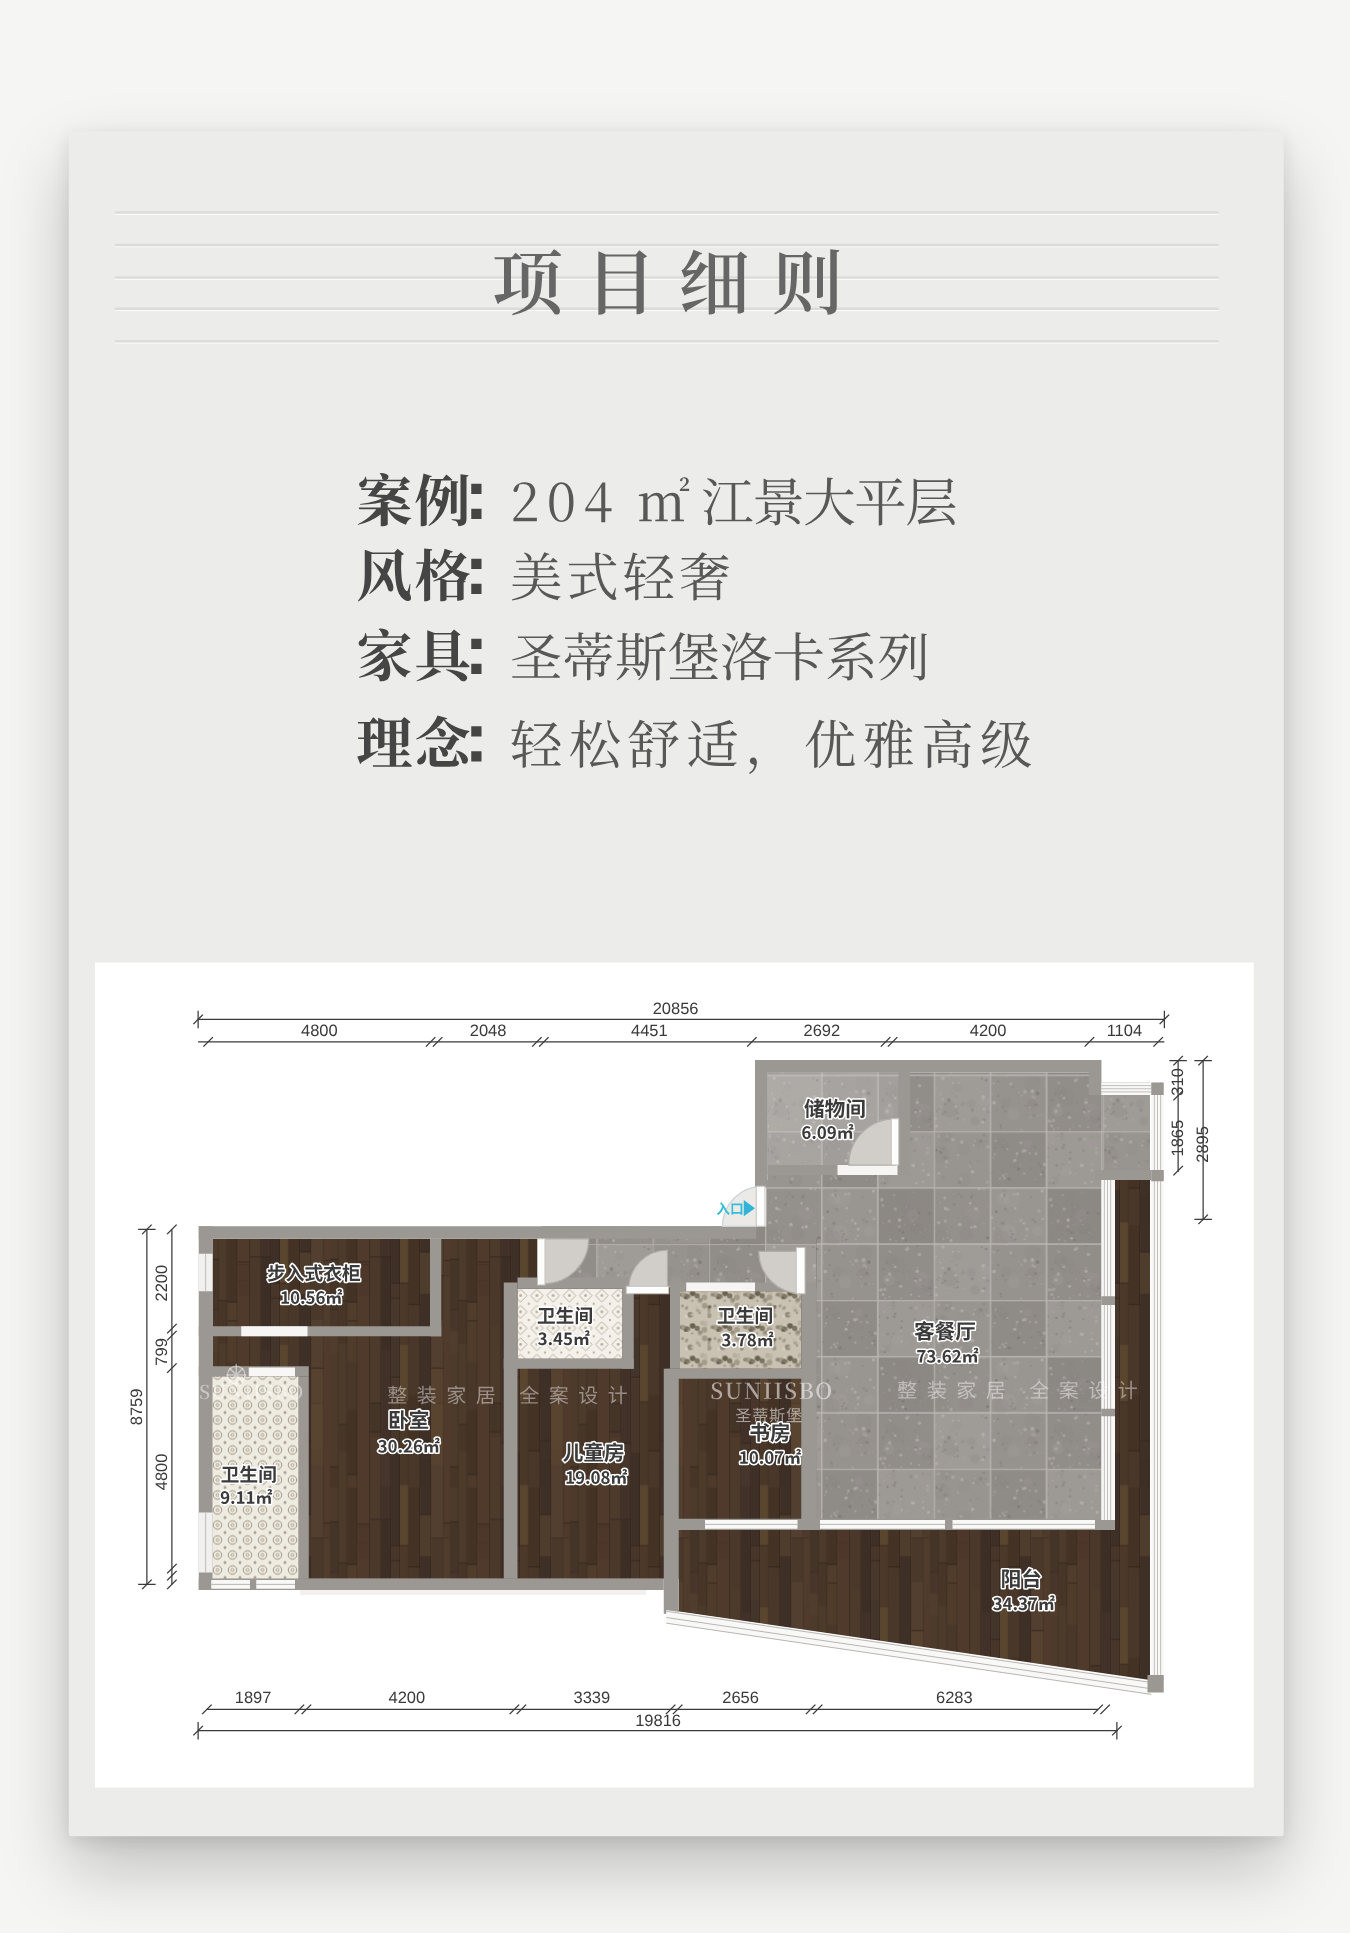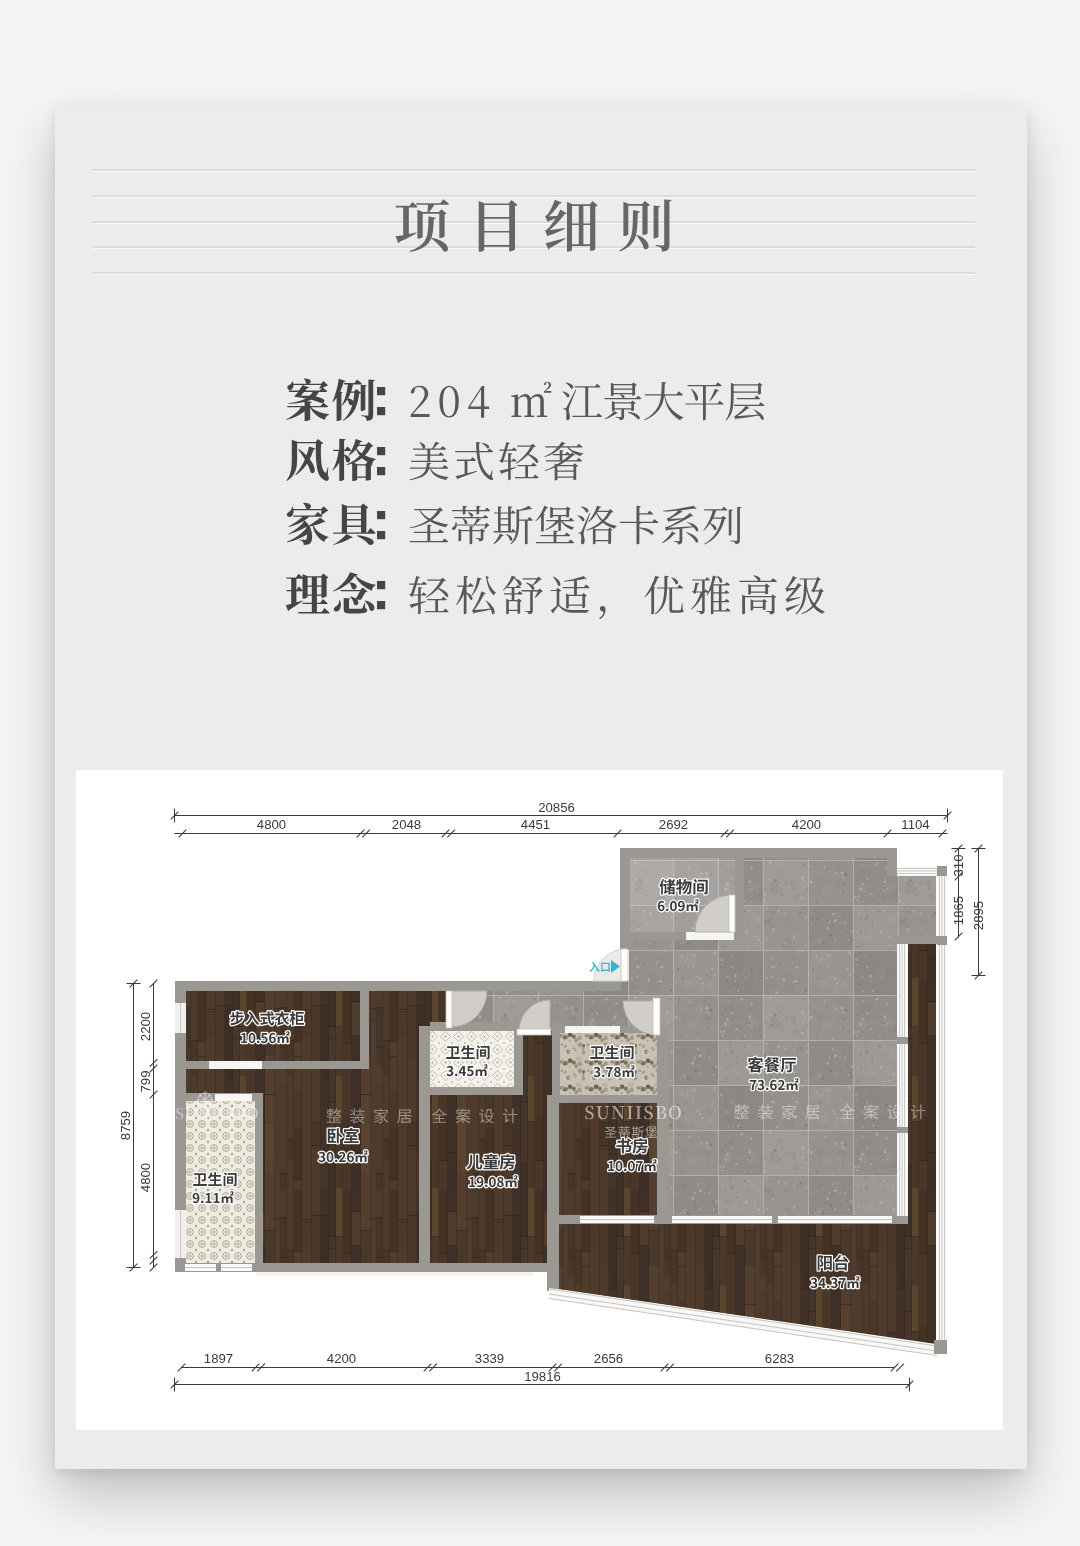--- a/index.html
+++ b/index.html
@@ -59,21 +59,21 @@
 
 <path transform="translate(408.0,611.0)" d="M37.1 -2.4Q37.1 -2.4 37.7 -1.9Q38.3 -1.4 39.2 -0.7Q40.0 -0.0 40.7 0.6Q40.5 1.3 39.6 1.3H17.1L16.8 0.1H35.2ZM29.2 -23.4Q32.5 -22.4 34.7 -21.3Q36.9 -20.1 38.2 -19.0Q39.4 -17.8 39.9 -16.8Q40.4 -15.8 40.3 -15.1Q40.2 -14.4 39.6 -14.2Q39.1 -13.9 38.2 -14.3Q37.3 -15.6 35.7 -17.2Q34.0 -18.8 32.2 -20.4Q30.3 -21.9 28.7 -23.0ZM32.7 -31.6 34.7 -33.3 37.8 -30.5Q37.5 -30.2 37.1 -30.1Q36.7 -30.0 35.9 -30.0Q34.1 -26.9 31.5 -23.8Q28.8 -20.8 25.4 -18.0Q22.0 -15.3 18.1 -13.2L17.6 -13.7Q19.9 -15.4 22.3 -17.5Q24.6 -19.6 26.7 -22.0Q28.8 -24.4 30.4 -26.8Q32.1 -29.3 33.2 -31.6ZM34.7 -31.6V-30.3H19.4L19.1 -31.6ZM30.0 -11.7V0.8L27.3 0.8V-11.7ZM35.2 -14.5Q35.2 -14.5 35.8 -14.0Q36.4 -13.5 37.2 -12.8Q38.1 -12.1 38.8 -11.5Q38.6 -10.8 37.6 -10.8H19.5L19.2 -12.0H33.3ZM12.7 2.3Q12.7 2.5 12.1 2.8Q11.5 3.2 10.5 3.2H10.1V-16.1H12.7ZM14.2 -23.4Q14.1 -23.0 13.8 -22.7Q13.5 -22.4 12.7 -22.3V-15.8Q12.7 -15.8 12.1 -15.8Q11.6 -15.8 10.9 -15.8H10.2V-23.9ZM1.5 -6.4Q3.0 -6.6 5.5 -7.2Q8.1 -7.7 11.3 -8.4Q14.5 -9.2 17.9 -10.0L18.0 -9.3Q15.7 -8.3 12.3 -6.9Q9.0 -5.5 4.4 -3.8Q4.2 -3.0 3.5 -2.8ZM15.5 -18.7Q15.5 -18.7 16.0 -18.3Q16.6 -17.9 17.3 -17.2Q18.0 -16.6 18.6 -16.1Q18.4 -15.4 17.5 -15.4H4.3L3.9 -16.6H13.9ZM15.7 -29.6Q15.7 -29.6 16.3 -29.2Q16.8 -28.8 17.6 -28.1Q18.4 -27.5 19.1 -26.9Q18.9 -26.2 18.0 -26.2H1.5L1.2 -27.4H13.9ZM12.1 -33.8Q12.0 -33.5 11.5 -33.2Q11.1 -32.9 10.2 -33.1L10.7 -33.8Q10.4 -32.5 9.9 -30.7Q9.4 -28.9 8.8 -26.9Q8.2 -24.8 7.5 -22.8Q6.8 -20.7 6.2 -18.8Q5.6 -16.9 5.0 -15.4H5.4L4.0 -14.0L1.1 -16.4Q1.6 -16.7 2.3 -17.0Q3.0 -17.3 3.6 -17.4L2.5 -15.9Q3.0 -17.2 3.6 -19.1Q4.3 -21.0 5.0 -23.2Q5.7 -25.3 6.3 -27.5Q6.9 -29.7 7.5 -31.7Q8.0 -33.6 8.3 -35.1Z M81.0 -33.8Q80.6 -33.5 80.2 -32.9Q79.8 -32.4 79.2 -31.9L79.2 -33.3Q79.8 -30.3 81.0 -27.4Q82.2 -24.6 84.0 -22.2Q85.7 -19.8 87.9 -18.4L87.8 -17.9Q87.3 -17.8 86.9 -17.4Q86.5 -17.1 86.2 -16.6Q85.9 -16.2 85.6 -15.7Q83.4 -17.8 81.8 -20.6Q80.3 -23.4 79.4 -26.9Q78.4 -30.5 77.8 -34.8L78.2 -35.0ZM77.8 -17.8Q77.6 -17.3 77.0 -17.1Q76.3 -16.9 75.4 -17.2L76.5 -17.6Q75.7 -15.8 74.4 -13.5Q73.2 -11.1 71.7 -8.7Q70.2 -6.3 68.7 -4.0Q67.1 -1.8 65.6 -0.0L65.4 -0.5H67.2Q67.1 0.9 66.6 1.7Q66.2 2.5 65.6 2.8L63.9 -1.1Q63.9 -1.1 64.4 -1.2Q64.8 -1.4 65.1 -1.6Q66.2 -3.1 67.4 -5.4Q68.7 -7.7 69.9 -10.3Q71.0 -12.9 72.0 -15.3Q72.9 -17.8 73.4 -19.7ZM64.9 -0.9Q66.6 -0.9 69.6 -1.2Q72.6 -1.4 76.4 -1.7Q80.2 -2.1 84.3 -2.4L84.4 -1.8Q81.3 -1.1 76.5 -0.1Q71.6 0.9 65.9 1.9ZM78.1 -10.6Q81.0 -8.6 82.8 -6.6Q84.5 -4.6 85.5 -2.9Q86.4 -1.2 86.6 0.2Q86.9 1.5 86.5 2.3Q86.2 3.1 85.6 3.3Q84.9 3.4 84.1 2.7Q83.9 1.2 83.2 -0.5Q82.5 -2.2 81.5 -4.0Q80.6 -5.7 79.5 -7.4Q78.5 -9.0 77.5 -10.4ZM73.7 -32.4Q73.6 -32.0 73.2 -31.7Q72.9 -31.5 72.2 -31.4Q71.0 -26.5 69.0 -22.4Q67.0 -18.3 64.3 -15.5L63.6 -15.9Q65.0 -18.1 66.1 -20.8Q67.3 -23.6 68.1 -26.8Q68.9 -30.0 69.4 -33.4ZM58.0 -18.9Q60.3 -18.0 61.7 -16.9Q63.1 -15.8 63.7 -14.8Q64.4 -13.7 64.5 -12.9Q64.7 -12.1 64.3 -11.5Q64.0 -11.0 63.5 -11.0Q62.9 -10.9 62.2 -11.4Q61.9 -12.5 61.1 -13.8Q60.3 -15.2 59.4 -16.4Q58.4 -17.7 57.5 -18.6ZM60.0 -34.7Q60.0 -34.2 59.7 -33.9Q59.4 -33.6 58.5 -33.5V2.2Q58.5 2.4 58.2 2.6Q57.9 2.9 57.4 3.1Q56.9 3.2 56.4 3.2H55.8V-35.1ZM58.2 -24.8Q57.1 -19.3 54.7 -14.5Q52.4 -9.7 48.7 -5.9L48.1 -6.4Q49.9 -9.1 51.3 -12.2Q52.7 -15.3 53.7 -18.7Q54.6 -22.0 55.2 -25.4H58.2ZM62.3 -28.0Q62.3 -28.0 62.7 -27.7Q63.0 -27.4 63.6 -26.9Q64.1 -26.5 64.7 -25.9Q65.2 -25.4 65.7 -24.9Q65.5 -24.2 64.6 -24.2H49.4L49.0 -25.4H60.5Z M106.4 -33.1Q105.2 -31.1 103.5 -28.7Q101.8 -26.3 99.7 -24.2Q97.6 -22.0 95.3 -20.4L94.8 -20.9Q96.2 -22.2 97.5 -24.0Q98.9 -25.8 100.1 -27.8Q101.3 -29.7 102.2 -31.6Q103.1 -33.5 103.7 -35.2L108.0 -33.9Q107.9 -33.6 107.6 -33.4Q107.2 -33.2 106.4 -33.1ZM106.4 -33.1Q109.1 -32.2 110.7 -31.1Q112.3 -30.1 112.9 -29.1Q113.6 -28.1 113.7 -27.2Q113.7 -26.4 113.3 -25.9Q112.9 -25.4 112.3 -25.4Q111.6 -25.3 111.0 -25.8Q110.5 -27.3 109.1 -29.3Q107.8 -31.3 105.7 -33.0ZM98.6 -24.1H108.1L109.7 -26.2Q109.7 -26.2 110.3 -25.8Q110.8 -25.4 111.5 -24.8Q112.3 -24.2 112.9 -23.6Q112.7 -22.9 111.8 -22.9H99.0ZM95.8 -17.8H109.6L111.4 -20.1Q111.4 -20.1 111.9 -19.6Q112.5 -19.1 113.2 -18.5Q114.0 -17.9 114.7 -17.3Q114.5 -16.6 113.6 -16.6H96.2ZM103.7 -24.1H106.4V-10.3H103.7ZM99.1 -1.2H111.0V0.1H99.1ZM109.5 -10.9H109.1L110.6 -12.5L113.9 -10.0Q113.7 -9.8 113.2 -9.6Q112.7 -9.3 112.2 -9.2V1.9Q112.2 2.0 111.8 2.2Q111.4 2.4 110.9 2.6Q110.4 2.8 109.9 2.8H109.5ZM98.2 -10.9V-12.2L101.0 -10.9H111.3V-9.7H100.8V2.3Q100.8 2.4 100.5 2.7Q100.1 2.9 99.6 3.0Q99.1 3.2 98.6 3.2H98.2ZM118.5 -28.5Q121.0 -27.9 122.6 -27.0Q124.2 -26.2 125.1 -25.2Q126.0 -24.3 126.3 -23.4Q126.6 -22.6 126.3 -22.0Q126.1 -21.4 125.6 -21.2Q125.0 -21.0 124.2 -21.4Q123.8 -22.6 122.7 -23.8Q121.7 -25.0 120.4 -26.2Q119.2 -27.3 118.0 -28.1ZM114.3 -32.8H130.0V-31.6H114.6ZM113.3 -20.9H131.9V-19.6H113.7ZM129.4 -32.8H128.9L130.7 -34.6L133.9 -31.6Q133.6 -31.4 133.2 -31.3Q132.8 -31.2 132.1 -31.2Q131.2 -30.1 129.8 -29.0Q128.4 -27.8 126.9 -26.7Q125.3 -25.6 123.9 -24.8L123.4 -25.2Q124.5 -26.2 125.6 -27.6Q126.8 -28.9 127.8 -30.4Q128.8 -31.8 129.4 -32.8ZM130.6 -20.9H130.1L131.9 -22.6L135.0 -19.6Q134.6 -19.2 133.4 -19.2Q132.7 -18.3 131.6 -17.3Q130.6 -16.2 129.5 -15.1Q128.3 -14.1 127.4 -13.3L126.8 -13.6Q127.4 -14.6 128.1 -15.9Q128.9 -17.3 129.5 -18.6Q130.2 -19.9 130.6 -20.9ZM122.2 -20.8H124.8V-0.6Q124.8 0.4 124.5 1.2Q124.2 2.0 123.4 2.5Q122.5 3.1 120.6 3.3Q120.6 2.7 120.4 2.2Q120.2 1.7 119.9 1.4Q119.4 1.1 118.6 0.8Q117.8 0.6 116.5 0.5V-0.2Q116.5 -0.2 117.1 -0.1Q117.7 -0.1 118.5 -0.0Q119.4 0.0 120.1 0.0Q120.9 0.1 121.2 0.1Q121.8 0.1 122.0 -0.1Q122.2 -0.3 122.2 -0.7Z M160.8 -3.5Q160.8 -3.4 160.5 -3.2Q160.2 -3.0 159.7 -2.8Q159.1 -2.6 158.6 -2.6H158.1V-16.2V-17.5L161.0 -16.2H176.1V-14.9H160.8ZM168.9 -15.6Q168.9 -15.6 168.3 -15.6Q167.6 -15.6 166.6 -15.6H166.1V-31.4L168.9 -31.8ZM174.0 -16.2 175.5 -17.9 179.0 -15.3Q178.7 -15.0 178.3 -14.8Q177.8 -14.6 177.1 -14.4V-3.8Q177.1 -3.7 176.7 -3.5Q176.4 -3.3 175.8 -3.1Q175.3 -2.9 174.8 -2.9H174.4V-16.2ZM178.8 -32.1Q178.5 -31.8 178.0 -31.8Q177.4 -31.8 176.7 -32.2Q174.1 -31.5 170.7 -30.9Q167.3 -30.4 163.5 -29.9Q159.8 -29.5 156.2 -29.3L156.0 -30.0Q158.6 -30.4 161.3 -31.0Q164.1 -31.6 166.7 -32.3Q169.4 -33.0 171.7 -33.7Q174.0 -34.5 175.6 -35.1ZM178.0 -26.6Q178.0 -26.6 178.3 -26.3Q178.7 -26.0 179.3 -25.5Q179.9 -25.0 180.6 -24.5Q181.2 -23.9 181.7 -23.4Q181.6 -22.7 180.6 -22.7H154.7L154.4 -24.0H175.9ZM176.0 -6.6V-5.3H159.6V-6.6ZM150.3 -6.4Q150.8 -6.4 151.1 -6.2Q151.4 -6.1 151.8 -5.8Q153.7 -3.7 155.9 -2.7Q158.2 -1.6 161.1 -1.2Q164.0 -0.9 167.8 -0.9Q171.4 -0.9 174.5 -0.9Q177.6 -0.9 181.2 -1.1V-0.5Q180.3 -0.3 179.8 0.3Q179.2 0.9 179.1 1.8Q177.2 1.8 175.2 1.8Q173.3 1.8 171.2 1.8Q169.2 1.8 167.0 1.8Q163.1 1.8 160.2 1.2Q157.4 0.7 155.3 -0.8Q153.1 -2.2 151.2 -4.6Q150.8 -5.1 150.5 -5.0Q150.2 -5.0 149.8 -4.6Q149.4 -3.9 148.6 -2.8Q147.8 -1.7 146.9 -0.5Q146.1 0.7 145.4 1.7Q145.6 1.9 145.5 2.2Q145.5 2.4 145.2 2.6L142.7 -0.5Q143.7 -1.2 144.8 -2.2Q145.9 -3.2 147.1 -4.1Q148.2 -5.1 149.1 -5.7Q149.9 -6.4 150.3 -6.4ZM145.4 -34.5Q147.8 -33.3 149.3 -32.0Q150.8 -30.7 151.5 -29.5Q152.3 -28.3 152.4 -27.3Q152.6 -26.4 152.3 -25.8Q151.9 -25.2 151.3 -25.0Q150.7 -24.9 150.0 -25.5Q149.6 -26.9 148.8 -28.5Q147.9 -30.0 146.9 -31.6Q145.8 -33.1 144.8 -34.2ZM151.3 -6.0 148.7 -4.7V-19.9H142.8L142.6 -21.1H148.1L149.7 -23.2L153.3 -20.2Q153.1 -20.0 152.6 -19.8Q152.1 -19.6 151.3 -19.4Z M195.5 0.9Q195.4 2.3 194.5 4.1Q193.6 5.8 191.3 7.1L191.9 8.2Q194.0 7.1 195.2 5.5Q196.4 3.9 197.0 2.1Q197.5 0.3 197.5 -1.2Q197.5 -2.9 196.8 -3.9Q196.0 -5.0 194.6 -5.0Q193.3 -5.0 192.6 -4.2Q191.9 -3.4 191.9 -2.4Q191.9 -1.4 192.4 -0.8Q192.9 -0.2 193.8 0.2Q194.6 0.6 195.5 0.9Z M264.1 -23.1Q264.1 -22.7 264.1 -22.3Q264.1 -21.9 264.1 -21.7V-1.7Q264.1 -1.1 264.3 -0.9Q264.6 -0.7 265.7 -0.7H268.8Q270.0 -0.7 270.8 -0.7Q271.6 -0.7 272.0 -0.8Q272.3 -0.8 272.4 -0.9Q272.6 -1.0 272.7 -1.3Q272.9 -1.7 273.1 -2.7Q273.3 -3.7 273.5 -5.1Q273.8 -6.5 274.0 -7.9H274.5L274.7 -1.1Q275.3 -0.8 275.6 -0.6Q275.8 -0.3 275.8 0.1Q275.8 0.7 275.2 1.1Q274.7 1.5 273.2 1.6Q271.7 1.8 268.8 1.8H265.1Q263.6 1.8 262.8 1.5Q262.0 1.3 261.7 0.6Q261.4 0.0 261.4 -1.0V-23.1ZM251.6 -33.7Q251.4 -33.3 251.0 -33.1Q250.7 -32.9 249.9 -32.9Q248.4 -28.9 246.3 -25.4Q244.3 -21.8 241.9 -18.8Q239.6 -15.9 237.0 -13.7L236.4 -14.1Q238.5 -16.6 240.5 -19.9Q242.6 -23.3 244.3 -27.2Q246.1 -31.1 247.3 -35.2ZM247.4 -23.4Q247.2 -23.1 246.9 -22.9Q246.6 -22.7 246.1 -22.6V2.3Q246.1 2.4 245.7 2.6Q245.4 2.9 244.9 3.0Q244.4 3.2 243.9 3.2H243.3V-22.8L244.6 -24.5ZM260.8 -34.7Q260.7 -34.3 260.4 -34.0Q260.1 -33.7 259.3 -33.6Q259.3 -28.6 259.2 -24.1Q259.1 -19.6 258.6 -15.7Q258.2 -11.7 257.0 -8.2Q255.7 -4.8 253.5 -1.9Q251.2 1.0 247.5 3.4L246.9 2.7Q250.0 0.2 251.9 -2.8Q253.8 -5.8 254.7 -9.3Q255.7 -12.8 256.0 -16.9Q256.4 -20.9 256.4 -25.5Q256.4 -30.1 256.4 -35.2ZM263.5 -33.8Q265.8 -33.1 267.2 -32.2Q268.6 -31.3 269.3 -30.4Q270.0 -29.4 270.1 -28.6Q270.2 -27.8 269.8 -27.3Q269.5 -26.8 269.0 -26.7Q268.4 -26.6 267.7 -27.0Q267.4 -28.1 266.6 -29.3Q265.9 -30.5 264.9 -31.6Q263.9 -32.7 263.1 -33.5ZM271.4 -26.3Q271.4 -26.3 271.8 -26.0Q272.2 -25.7 272.8 -25.2Q273.4 -24.7 274.1 -24.1Q274.7 -23.6 275.3 -23.1Q275.1 -22.4 274.1 -22.4H249.0L248.7 -23.6H269.3Z M291.4 -27.4Q291.2 -27.0 290.8 -26.8Q290.4 -26.5 289.4 -26.7L289.9 -27.4Q289.7 -26.3 289.4 -24.7Q289.0 -23.0 288.6 -21.3Q288.2 -19.6 287.9 -18.4H288.3L286.9 -17.0L284.1 -19.3Q284.5 -19.6 285.2 -19.9Q285.9 -20.2 286.5 -20.3L285.5 -18.8Q285.7 -19.7 286.0 -21.0Q286.3 -22.2 286.7 -23.7Q287.0 -25.1 287.2 -26.4Q287.5 -27.7 287.6 -28.6ZM298.9 -33.8Q298.9 -33.8 299.5 -33.4Q300.0 -32.9 300.7 -32.3Q301.5 -31.6 302.1 -31.0Q301.9 -30.4 301.0 -30.4H284.3L284.0 -31.6H297.2ZM295.8 -18.8Q294.1 -13.7 291.0 -9.3Q288.0 -5.0 283.8 -1.6L283.2 -2.2Q285.5 -4.5 287.4 -7.3Q289.2 -10.1 290.6 -13.2Q292.1 -16.3 293.0 -19.4H295.8ZM296.7 -0.7Q296.7 0.3 296.4 1.2Q296.2 2.1 295.3 2.6Q294.4 3.2 292.5 3.4Q292.5 2.8 292.3 2.3Q292.1 1.7 291.7 1.4Q291.2 1.0 290.4 0.8Q289.6 0.5 288.2 0.3V-0.3Q288.2 -0.3 288.8 -0.2Q289.4 -0.2 290.3 -0.1Q291.2 -0.0 292.0 0.0Q292.8 0.1 293.1 0.1Q293.7 0.1 293.9 -0.1Q294.1 -0.4 294.1 -0.9V-31.5H296.7ZM297.6 -21.7Q297.6 -21.7 298.2 -21.2Q298.7 -20.8 299.4 -20.2Q300.1 -19.6 300.6 -19.0Q300.5 -18.4 299.6 -18.4H287.1V-19.6H296.1ZM309.2 -35.3Q311.1 -34.5 312.2 -33.5Q313.3 -32.6 313.8 -31.6Q314.2 -30.7 314.2 -29.9Q314.2 -29.1 313.8 -28.7Q313.4 -28.2 312.8 -28.2Q312.2 -28.1 311.6 -28.7Q311.6 -29.8 311.2 -30.9Q310.7 -32.1 310.1 -33.1Q309.4 -34.2 308.7 -35.0ZM309.2 -34.1Q309.1 -33.7 308.7 -33.6Q308.4 -33.4 307.6 -33.4Q306.9 -30.8 305.7 -27.6Q304.5 -24.4 302.9 -21.2Q301.2 -18.0 299.0 -15.4L298.5 -15.8Q299.7 -18.0 300.7 -20.5Q301.7 -23.0 302.5 -25.6Q303.3 -28.3 303.9 -30.8Q304.4 -33.3 304.8 -35.4ZM305.4 2.4Q305.4 2.6 304.8 2.9Q304.2 3.3 303.3 3.3H302.9V-25.4L304.0 -27.6L305.9 -26.8H305.4ZM313.5 -26.6V0.2H310.9V-26.6ZM319.3 -3.0Q319.3 -3.0 319.8 -2.6Q320.4 -2.1 321.1 -1.5Q321.9 -0.8 322.5 -0.2Q322.3 0.4 321.4 0.4H304.1V-0.8H317.6ZM318.4 -12.2Q318.4 -12.2 318.9 -11.8Q319.4 -11.3 320.1 -10.7Q320.8 -10.1 321.4 -9.5Q321.3 -8.8 320.3 -8.8H304.4V-10.1H316.7ZM318.2 -20.8Q318.2 -20.8 318.7 -20.4Q319.2 -20.0 319.9 -19.4Q320.6 -18.7 321.2 -18.2Q321.0 -17.5 320.1 -17.5H304.2V-18.7H316.5ZM318.7 -29.0Q318.7 -29.0 319.3 -28.6Q319.8 -28.1 320.6 -27.5Q321.3 -26.9 321.9 -26.3Q321.7 -25.6 320.8 -25.6H304.0V-26.8H317.0Z M345.8 -35.7Q348.0 -35.4 349.4 -34.8Q350.8 -34.2 351.5 -33.4Q352.2 -32.6 352.3 -31.9Q352.5 -31.1 352.2 -30.6Q351.9 -30.1 351.3 -30.0Q350.7 -29.8 350.0 -30.2Q349.7 -31.1 348.9 -32.1Q348.2 -33.0 347.2 -33.9Q346.3 -34.7 345.4 -35.3ZM356.2 -4.2V-3.0H343.8V-4.2ZM354.5 -10.4 356.0 -11.9 359.1 -9.5Q359.0 -9.3 358.5 -9.1Q358.1 -8.9 357.5 -8.8V-1.9Q357.5 -1.7 357.2 -1.5Q356.8 -1.3 356.3 -1.1Q355.8 -1.0 355.3 -1.0H354.9V-10.4ZM345.2 -1.3Q345.2 -1.1 344.9 -0.9Q344.5 -0.7 344.0 -0.6Q343.5 -0.4 343.0 -0.4H342.6V-10.4V-11.7L345.4 -10.4H356.6V-9.2H345.2ZM358.9 -19.6V-18.3H341.5V-19.6ZM356.9 -25.7 358.4 -27.4 361.9 -24.8Q361.7 -24.6 361.2 -24.3Q360.7 -24.1 360.1 -24.0V-17.6Q360.1 -17.4 359.7 -17.2Q359.3 -17.1 358.8 -16.9Q358.2 -16.7 357.8 -16.7H357.3V-25.7ZM343.0 -17.3Q343.0 -17.2 342.7 -17.0Q342.3 -16.8 341.8 -16.6Q341.3 -16.4 340.7 -16.4H340.3V-25.7V-27.0L343.2 -25.7H358.8V-24.5H343.0ZM337.0 2.3Q337.0 2.5 336.6 2.7Q336.3 2.9 335.8 3.1Q335.3 3.3 334.7 3.3H334.2V-14.9V-16.3L337.3 -14.9H365.0V-13.7H337.0ZM363.4 -14.9 364.8 -16.6 368.3 -14.0Q368.2 -13.7 367.7 -13.5Q367.2 -13.3 366.5 -13.2V-0.5Q366.5 0.6 366.3 1.4Q366.0 2.2 365.1 2.7Q364.2 3.2 362.2 3.4Q362.2 2.7 362.0 2.2Q361.8 1.7 361.4 1.4Q360.9 1.1 360.1 0.9Q359.3 0.6 357.9 0.4V-0.2Q357.9 -0.2 358.5 -0.1Q359.2 -0.1 360.1 -0.0Q360.9 -0.0 361.7 0.0Q362.5 0.1 362.8 0.1Q363.4 0.1 363.6 -0.1Q363.8 -0.3 363.8 -0.7V-14.9ZM365.0 -32.8Q365.0 -32.8 365.3 -32.5Q365.7 -32.2 366.4 -31.7Q367.0 -31.3 367.7 -30.7Q368.4 -30.1 368.9 -29.6Q368.8 -28.9 367.8 -28.9H331.7L331.3 -30.2H362.8Z M411.4 -31.5Q411.0 -30.4 410.4 -28.9Q409.7 -27.3 409.0 -25.6Q408.3 -23.9 407.6 -22.3Q406.8 -20.7 406.3 -19.5H406.6L405.5 -18.4L402.8 -20.5Q403.2 -20.8 403.8 -21.0Q404.4 -21.3 404.9 -21.4L403.8 -20.2Q404.3 -21.2 405.1 -22.9Q405.8 -24.5 406.5 -26.3Q407.2 -28.1 407.9 -29.8Q408.5 -31.5 408.9 -32.6ZM408.4 -32.6 409.8 -34.2 412.9 -31.6Q412.6 -31.3 412.0 -31.1Q411.5 -31.0 410.8 -30.9Q410.0 -30.9 409.3 -30.9L408.9 -32.6ZM398.8 -31.9Q398.8 -27.6 398.7 -23.5Q398.5 -19.5 398.1 -15.7Q397.6 -12.0 396.5 -8.6Q395.4 -5.2 393.4 -2.2Q391.4 0.8 388.3 3.4L387.6 2.7Q390.9 -0.7 392.6 -4.6Q394.4 -8.5 395.1 -12.9Q395.8 -17.3 395.9 -22.0Q396.1 -26.8 396.1 -31.9ZM398.4 -27.3Q399.2 -22.5 400.5 -18.1Q401.9 -13.7 404.2 -10.0Q406.4 -6.4 409.5 -3.7Q412.6 -1.0 416.8 0.4L416.7 0.9Q416.0 1.0 415.4 1.6Q414.7 2.2 414.4 3.1Q409.0 0.6 405.6 -3.6Q402.1 -7.8 400.3 -13.8Q398.5 -19.7 397.6 -27.1ZM411.1 -20.7 412.8 -22.4 415.8 -19.7Q415.6 -19.4 415.2 -19.3Q414.9 -19.2 414.1 -19.1Q412.8 -14.2 410.3 -9.9Q407.9 -5.6 403.9 -2.2Q399.9 1.1 393.8 3.3L393.4 2.6Q398.7 0.2 402.4 -3.3Q406.0 -6.8 408.3 -11.2Q410.5 -15.6 411.5 -20.7ZM412.9 -20.7V-19.5H405.4L405.0 -20.7ZM410.1 -32.6V-31.4H391.7L391.4 -32.6ZM393.8 -25.5Q393.6 -25.2 392.9 -25.0Q392.3 -24.9 391.4 -25.4L392.5 -25.6Q391.6 -24.1 390.1 -22.2Q388.6 -20.3 386.8 -18.3Q385.0 -16.4 383.0 -14.5Q381.1 -12.6 379.3 -11.2L379.2 -11.6H380.9Q380.7 -10.2 380.2 -9.4Q379.7 -8.6 379.1 -8.4L377.6 -12.2Q377.6 -12.2 378.1 -12.3Q378.6 -12.4 378.8 -12.6Q380.3 -13.9 381.9 -15.8Q383.6 -17.7 385.1 -19.9Q386.7 -22.1 388.0 -24.2Q389.2 -26.3 390.0 -27.9ZM389.0 -33.2Q388.9 -32.8 388.3 -32.6Q387.7 -32.3 386.6 -32.7L387.8 -33.0Q387.1 -31.8 386.1 -30.3Q385.1 -28.9 383.9 -27.4Q382.7 -25.8 381.4 -24.4Q380.2 -23.0 379.0 -21.9L378.9 -22.4H380.6Q380.4 -21.0 379.9 -20.2Q379.4 -19.4 378.8 -19.1L377.3 -22.9Q377.3 -22.9 377.8 -23.0Q378.2 -23.1 378.4 -23.3Q379.3 -24.2 380.3 -25.7Q381.3 -27.2 382.2 -28.9Q383.1 -30.6 383.8 -32.2Q384.5 -33.8 384.9 -35.0ZM377.5 -2.9Q378.8 -3.2 381.1 -3.8Q383.3 -4.5 386.0 -5.3Q388.8 -6.2 391.6 -7.1L391.8 -6.6Q389.8 -5.4 386.9 -3.8Q384.0 -2.2 380.2 -0.3Q380.2 0.1 379.9 0.4Q379.7 0.6 379.4 0.8ZM378.1 -12.1Q379.4 -12.2 381.6 -12.5Q383.7 -12.7 386.5 -13.1Q389.2 -13.5 392.1 -13.9L392.2 -13.3Q390.2 -12.6 386.8 -11.4Q383.4 -10.3 379.4 -9.1ZM377.9 -22.7Q378.9 -22.7 380.6 -22.7Q382.2 -22.8 384.3 -22.9Q386.4 -23.0 388.5 -23.2L388.5 -22.5Q387.6 -22.2 386.1 -21.7Q384.6 -21.2 382.8 -20.7Q380.9 -20.2 379.0 -19.7Z" fill="#585858"></path>
 
 <path transform="translate(510.0,417.0)" d="M1.4 0.0V-1.3L5.4 -1.7H7.1L11.4 -1.3V0.0ZM4.5 0.0Q4.5 -1.1 4.5 -2.9Q4.6 -4.6 4.6 -6.5Q4.6 -8.4 4.6 -9.8V-12.5Q4.6 -14.7 4.6 -16.6Q4.6 -18.4 4.5 -20.1L1.1 -20.2V-21.3L7.4 -22.6L7.9 -22.3L8.1 -17.7V-9.8Q8.1 -8.4 8.1 -6.5Q8.1 -4.6 8.1 -2.9Q8.1 -1.1 8.2 0.0ZM14.2 0.0V-1.3L18.3 -1.7H20.2L24.2 -1.3V0.0ZM17.4 0.0Q17.4 -1.1 17.4 -2.9Q17.5 -4.6 17.5 -6.5Q17.5 -8.4 17.5 -9.8V-15.6Q17.5 -18.3 16.5 -19.5Q15.6 -20.6 13.9 -20.6Q12.3 -20.6 10.5 -19.4Q8.8 -18.3 7.4 -16.4L7.2 -17.3Q8.8 -20.0 11.0 -21.4Q13.1 -22.9 15.3 -22.9Q17.9 -22.9 19.4 -21.2Q20.9 -19.6 20.9 -15.9V-9.8Q20.9 -8.4 20.9 -6.5Q21.0 -4.6 21.0 -2.9Q21.0 -1.1 21.0 0.0ZM27.0 0.0V-1.3L31.1 -1.7H32.9L37.2 -1.3V0.0ZM30.2 0.0Q30.2 -1.1 30.3 -2.9Q30.3 -4.6 30.3 -6.5Q30.3 -8.4 30.3 -9.8V-15.4Q30.3 -18.3 29.4 -19.4Q28.4 -20.6 26.8 -20.6Q25.2 -20.6 23.4 -19.6Q21.7 -18.5 20.2 -16.7L19.8 -17.7Q21.1 -19.5 22.4 -20.7Q23.8 -21.8 25.2 -22.4Q26.5 -22.9 28.1 -22.9Q30.7 -22.9 32.3 -21.2Q33.8 -19.5 33.8 -15.6V-9.8Q33.8 -8.4 33.8 -6.5Q33.8 -4.6 33.9 -2.9Q33.9 -1.1 33.9 0.0ZM33.9 -24.2V-25.5Q36.1 -27.5 37.2 -28.7Q38.2 -29.9 38.6 -30.7Q38.9 -31.5 38.9 -32.2Q38.9 -33.3 38.4 -33.8Q37.9 -34.4 37.0 -34.4Q36.5 -34.4 36.1 -34.3Q35.7 -34.3 35.2 -34.0L36.3 -34.7Q36.1 -33.5 35.9 -32.9Q35.7 -32.4 35.5 -32.2Q35.2 -32.0 34.8 -32.0Q34.2 -32.0 33.9 -32.6Q34.1 -33.9 35.1 -34.5Q36.1 -35.2 37.5 -35.2Q39.2 -35.2 40.1 -34.3Q41.0 -33.5 41.0 -32.3Q41.0 -31.5 40.5 -30.6Q40.1 -29.8 38.8 -28.6Q37.5 -27.5 35.0 -25.7L34.9 -26.1H41.3V-24.2Z" fill="#585858"></path>
 
 <path transform="translate(561.0,417.0)" d="M13.6 -30.7H33.9L35.9 -33.2Q35.9 -33.2 36.2 -32.9Q36.6 -32.6 37.2 -32.2Q37.8 -31.7 38.4 -31.2Q39.0 -30.6 39.5 -30.1Q39.4 -29.4 38.4 -29.4H14.0ZM11.3 -1.2H35.4L37.4 -3.8Q37.4 -3.8 37.8 -3.5Q38.1 -3.2 38.7 -2.7Q39.3 -2.2 40.0 -1.7Q40.6 -1.1 41.1 -0.6Q41.0 0.0 40.0 0.0H11.6ZM24.3 -30.6H27.2V-0.1H24.3ZM5.0 -34.5Q7.4 -34.1 8.9 -33.5Q10.4 -32.8 11.2 -31.9Q12.0 -31.1 12.2 -30.3Q12.4 -29.5 12.1 -28.9Q11.8 -28.4 11.2 -28.2Q10.6 -28.1 9.8 -28.5Q9.5 -29.5 8.6 -30.5Q7.7 -31.6 6.7 -32.5Q5.6 -33.5 4.6 -34.1ZM1.6 -25.4Q3.9 -25.2 5.3 -24.6Q6.8 -24.0 7.5 -23.2Q8.2 -22.4 8.4 -21.7Q8.6 -20.9 8.3 -20.4Q8.0 -19.8 7.4 -19.7Q6.8 -19.5 6.0 -19.9Q5.7 -20.9 4.9 -21.8Q4.1 -22.8 3.2 -23.6Q2.2 -24.5 1.3 -25.0ZM4.3 -8.7Q4.7 -8.7 4.9 -8.8Q5.1 -8.9 5.4 -9.5Q5.6 -9.9 5.9 -10.4Q6.1 -10.8 6.6 -11.7Q7.1 -12.6 8.0 -14.4Q8.9 -16.3 10.5 -19.4Q12.1 -22.5 14.6 -27.5L15.3 -27.2Q14.7 -25.7 13.9 -23.7Q13.1 -21.8 12.2 -19.7Q11.3 -17.6 10.6 -15.8Q9.8 -13.9 9.3 -12.5Q8.7 -11.1 8.5 -10.5Q8.2 -9.6 8.0 -8.6Q7.8 -7.7 7.8 -6.9Q7.8 -6.2 8.0 -5.5Q8.1 -4.8 8.4 -3.9Q8.6 -3.1 8.7 -2.1Q8.9 -1.0 8.9 0.2Q8.8 1.6 8.2 2.4Q7.5 3.2 6.5 3.2Q5.9 3.2 5.5 2.6Q5.2 2.0 5.1 1.0Q5.4 -1.1 5.4 -2.9Q5.4 -4.6 5.2 -5.7Q4.9 -6.9 4.5 -7.2Q4.0 -7.5 3.5 -7.6Q3.0 -7.7 2.3 -7.7V-8.7Q2.3 -8.7 2.7 -8.7Q3.1 -8.7 3.6 -8.7Q4.1 -8.7 4.3 -8.7Z M59.1 -22.6Q60.7 -22.6 61.7 -22.3Q62.6 -21.9 63.1 -21.4Q63.5 -20.9 63.5 -20.4Q63.5 -19.9 63.3 -19.5Q63.0 -19.1 62.5 -19.0Q62.0 -18.9 61.3 -19.2Q61.1 -20.1 60.3 -20.9Q59.6 -21.8 58.7 -22.2ZM67.1 -5.2Q70.7 -4.7 73.0 -3.9Q75.4 -3.1 76.7 -2.1Q78.0 -1.2 78.5 -0.3Q78.9 0.6 78.8 1.3Q78.6 2.0 78.0 2.2Q77.5 2.5 76.6 2.1Q75.9 1.2 74.6 -0.0Q73.2 -1.2 71.2 -2.4Q69.3 -3.6 66.9 -4.5ZM56.9 -4.0Q56.7 -3.7 56.4 -3.6Q56.1 -3.5 55.4 -3.6Q54.2 -2.5 52.3 -1.4Q50.4 -0.3 48.3 0.7Q46.1 1.6 43.8 2.3L43.5 1.7Q45.3 0.8 47.2 -0.5Q49.1 -1.8 50.7 -3.2Q52.3 -4.6 53.3 -5.9ZM63.1 -0.6Q63.1 0.4 62.8 1.2Q62.6 2.0 61.7 2.6Q60.8 3.1 58.9 3.3Q58.9 2.7 58.7 2.2Q58.5 1.7 58.1 1.4Q57.7 1.0 56.9 0.8Q56.1 0.6 54.8 0.4V-0.2Q54.8 -0.2 55.4 -0.2Q56.0 -0.1 56.8 -0.1Q57.7 -0.0 58.4 0.0Q59.2 0.0 59.5 0.0Q60.0 0.0 60.2 -0.1Q60.4 -0.3 60.4 -0.7V-8.6H63.1ZM76.9 -21.3Q76.9 -21.3 77.2 -21.1Q77.6 -20.8 78.2 -20.4Q78.7 -19.9 79.3 -19.4Q79.9 -18.9 80.4 -18.4Q80.3 -17.7 79.3 -17.7H43.6L43.3 -19.0H75.0ZM53.6 -6.5Q53.6 -6.4 53.3 -6.2Q52.9 -6.0 52.4 -5.8Q51.9 -5.6 51.3 -5.6H50.9V-14.7V-16.1L53.9 -14.7H71.9V-13.5H53.6ZM69.8 -14.7 71.4 -16.4 74.8 -13.8Q74.6 -13.6 74.1 -13.3Q73.6 -13.1 73.0 -13.0V-6.8Q73.0 -6.6 72.6 -6.4Q72.2 -6.2 71.7 -6.1Q71.2 -5.9 70.7 -5.9H70.3V-14.7ZM71.4 -8.7V-7.4H52.1V-8.7ZM52.6 -21.8Q52.6 -21.6 52.3 -21.4Q51.9 -21.2 51.4 -21.0Q50.9 -20.9 50.3 -20.9H49.9V-32.9V-34.3L52.9 -32.9H73.0V-31.7H52.6ZM70.9 -32.9 72.4 -34.6 75.9 -32.0Q75.7 -31.8 75.2 -31.5Q74.7 -31.3 74.1 -31.2V-22.2Q74.1 -22.0 73.7 -21.8Q73.3 -21.6 72.7 -21.5Q72.2 -21.3 71.7 -21.3H71.3V-32.9ZM72.6 -24.1V-22.8H51.3V-24.1ZM72.6 -28.5V-27.3H51.3V-28.5Z M117.7 -25.7Q117.7 -25.7 118.1 -25.4Q118.5 -25.1 119.2 -24.5Q119.8 -24.0 120.6 -23.4Q121.3 -22.8 121.9 -22.2Q121.8 -21.9 121.5 -21.8Q121.2 -21.6 120.8 -21.6H84.0L83.7 -22.8H115.4ZM105.3 -34.6Q105.2 -34.2 104.9 -33.8Q104.5 -33.5 103.8 -33.4Q103.7 -29.8 103.5 -26.3Q103.4 -22.8 102.9 -19.4Q102.4 -16.0 101.2 -12.9Q99.9 -9.8 97.8 -6.9Q95.6 -4.0 92.2 -1.5Q88.8 1.1 83.7 3.3L83.2 2.6Q88.6 -0.3 91.9 -3.6Q95.3 -6.9 97.1 -10.5Q98.9 -14.1 99.6 -18.1Q100.4 -22.1 100.5 -26.3Q100.7 -30.6 100.7 -35.1ZM103.8 -22.6Q104.3 -19.5 105.4 -16.3Q106.6 -13.2 108.7 -10.2Q110.9 -7.1 114.2 -4.4Q117.5 -1.7 122.4 0.5L122.3 1.0Q121.2 1.1 120.4 1.6Q119.7 2.1 119.4 3.4Q114.8 0.9 111.9 -2.2Q108.9 -5.4 107.1 -8.8Q105.3 -12.2 104.4 -15.7Q103.4 -19.2 103.0 -22.4Z M130.6 -28.2Q133.0 -26.4 134.4 -24.8Q135.8 -23.1 136.4 -21.6Q137.1 -20.1 137.1 -18.9Q137.1 -17.8 136.8 -17.1Q136.4 -16.4 135.7 -16.3Q135.1 -16.2 134.3 -16.9Q134.2 -18.7 133.5 -20.6Q132.9 -22.6 131.9 -24.5Q131.0 -26.4 130.1 -27.9ZM124.2 -13.6H156.5L158.7 -16.3Q158.7 -16.3 159.1 -16.0Q159.5 -15.6 160.1 -15.2Q160.7 -14.7 161.4 -14.1Q162.1 -13.5 162.6 -13.0Q162.5 -12.4 161.5 -12.4H124.5ZM126.4 -32.0H154.6L156.8 -34.7Q156.8 -34.7 157.2 -34.3Q157.6 -34.0 158.2 -33.6Q158.9 -33.1 159.5 -32.5Q160.2 -32.0 160.8 -31.4Q160.6 -30.8 159.7 -30.8H126.7ZM142.0 -31.9H144.8V2.4Q144.8 2.5 144.5 2.7Q144.2 2.9 143.7 3.1Q143.2 3.3 142.4 3.3H142.0ZM153.9 -28.2 158.1 -26.5Q158.0 -26.2 157.6 -26.0Q157.2 -25.8 156.5 -25.9Q155.0 -23.1 153.0 -20.4Q151.1 -17.8 149.1 -15.9L148.5 -16.3Q149.4 -17.8 150.3 -19.7Q151.3 -21.7 152.2 -23.9Q153.1 -26.1 153.9 -28.2Z M188.6 -9.1Q188.4 -8.8 187.8 -8.6Q187.2 -8.5 186.2 -8.9L187.4 -9.1Q186.5 -8.1 185.0 -6.9Q183.5 -5.7 181.8 -4.4Q180.1 -3.2 178.2 -2.0Q176.4 -0.9 174.7 0.0L174.7 -0.4H176.1Q176.0 0.9 175.5 1.7Q175.0 2.4 174.5 2.6L173.1 -1.0Q173.1 -1.0 173.5 -1.1Q174.0 -1.2 174.2 -1.3Q175.7 -2.1 177.2 -3.3Q178.8 -4.6 180.2 -6.0Q181.7 -7.5 182.9 -8.9Q184.1 -10.3 184.8 -11.3ZM173.9 -0.9Q175.6 -1.0 178.2 -1.1Q180.9 -1.2 184.3 -1.4Q187.7 -1.7 191.6 -1.9Q195.4 -2.2 199.5 -2.5L199.6 -1.7Q195.4 -1.1 189.0 -0.1Q182.6 0.8 174.8 1.7ZM192.6 -7.8Q195.8 -6.4 197.8 -5.0Q199.8 -3.6 201.0 -2.2Q202.1 -0.9 202.5 0.2Q202.9 1.3 202.7 2.0Q202.5 2.7 201.9 2.9Q201.3 3.0 200.4 2.6Q200.0 1.4 199.0 0.0Q198.1 -1.3 196.9 -2.6Q195.7 -4.0 194.5 -5.2Q193.3 -6.4 192.2 -7.4ZM199.7 -14.7Q199.7 -14.7 200.1 -14.4Q200.4 -14.1 201.0 -13.7Q201.6 -13.2 202.3 -12.7Q202.9 -12.1 203.4 -11.6Q203.3 -10.9 202.3 -10.9H173.2L172.9 -12.2H197.7ZM195.4 -21.6Q195.4 -21.6 195.7 -21.3Q196.1 -21.0 196.7 -20.5Q197.3 -20.1 197.9 -19.5Q198.5 -19.0 199.1 -18.5Q199.0 -18.1 198.7 -18.0Q198.4 -17.8 197.9 -17.8H176.0L175.6 -19.0H193.4ZM169.9 -33.2V-34.2L173.1 -32.8H172.6V-19.8Q172.6 -16.9 172.4 -13.8Q172.2 -10.7 171.5 -7.6Q170.8 -4.5 169.3 -1.7Q167.8 1.1 165.3 3.4L164.7 3.0Q167.0 -0.2 168.1 -3.9Q169.2 -7.6 169.5 -11.6Q169.9 -15.7 169.9 -19.7V-32.8ZM196.7 -32.8 198.3 -34.5 201.7 -31.8Q201.5 -31.6 201.0 -31.4Q200.5 -31.2 199.9 -31.0V-23.3Q199.9 -23.2 199.5 -23.0Q199.1 -22.8 198.6 -22.7Q198.0 -22.5 197.6 -22.5H197.1V-32.8ZM198.3 -25.4V-24.2H171.4V-25.4ZM198.5 -32.8V-31.5H171.4V-32.8Z" fill="#585858"></path>
 </svg>
 
 <div style="position:absolute;left:76px;top:770px;width:927px;height:660px;background:#ffffff"></div>
 
-<div style="position:absolute;left:88px;top:770px;width:927px;height:660px">
+<div style="position:absolute;left:72px;top:770px;width:927px;height:660px">
 <svg width="927" height="660" viewBox="0 0 927 660">
 <defs>
           <pattern id="wd" patternUnits="userSpaceOnUse" width="96" height="210">
             <rect width="96" height="210" fill="#46352a"></rect>
             <rect x="0" y="0" width="7" height="210" fill="#4c3a2b"></rect>
             <rect x="0" y="67" width="7" height="1.2" fill="#2c211a" opacity="0.6"></rect>
             <rect x="0" y="68" width="7" height="34" fill="#533f30" opacity="0.55"></rect>
             <rect x="0" y="193" width="7" height="1.2" fill="#2c211a" opacity="0.6"></rect>
             <rect x="0" y="194" width="7" height="16" fill="#443225" opacity="0.55"></rect>
             <rect x="0" y="27" width="7" height="1.2" fill="#2c211a" opacity="0.6"></rect>

